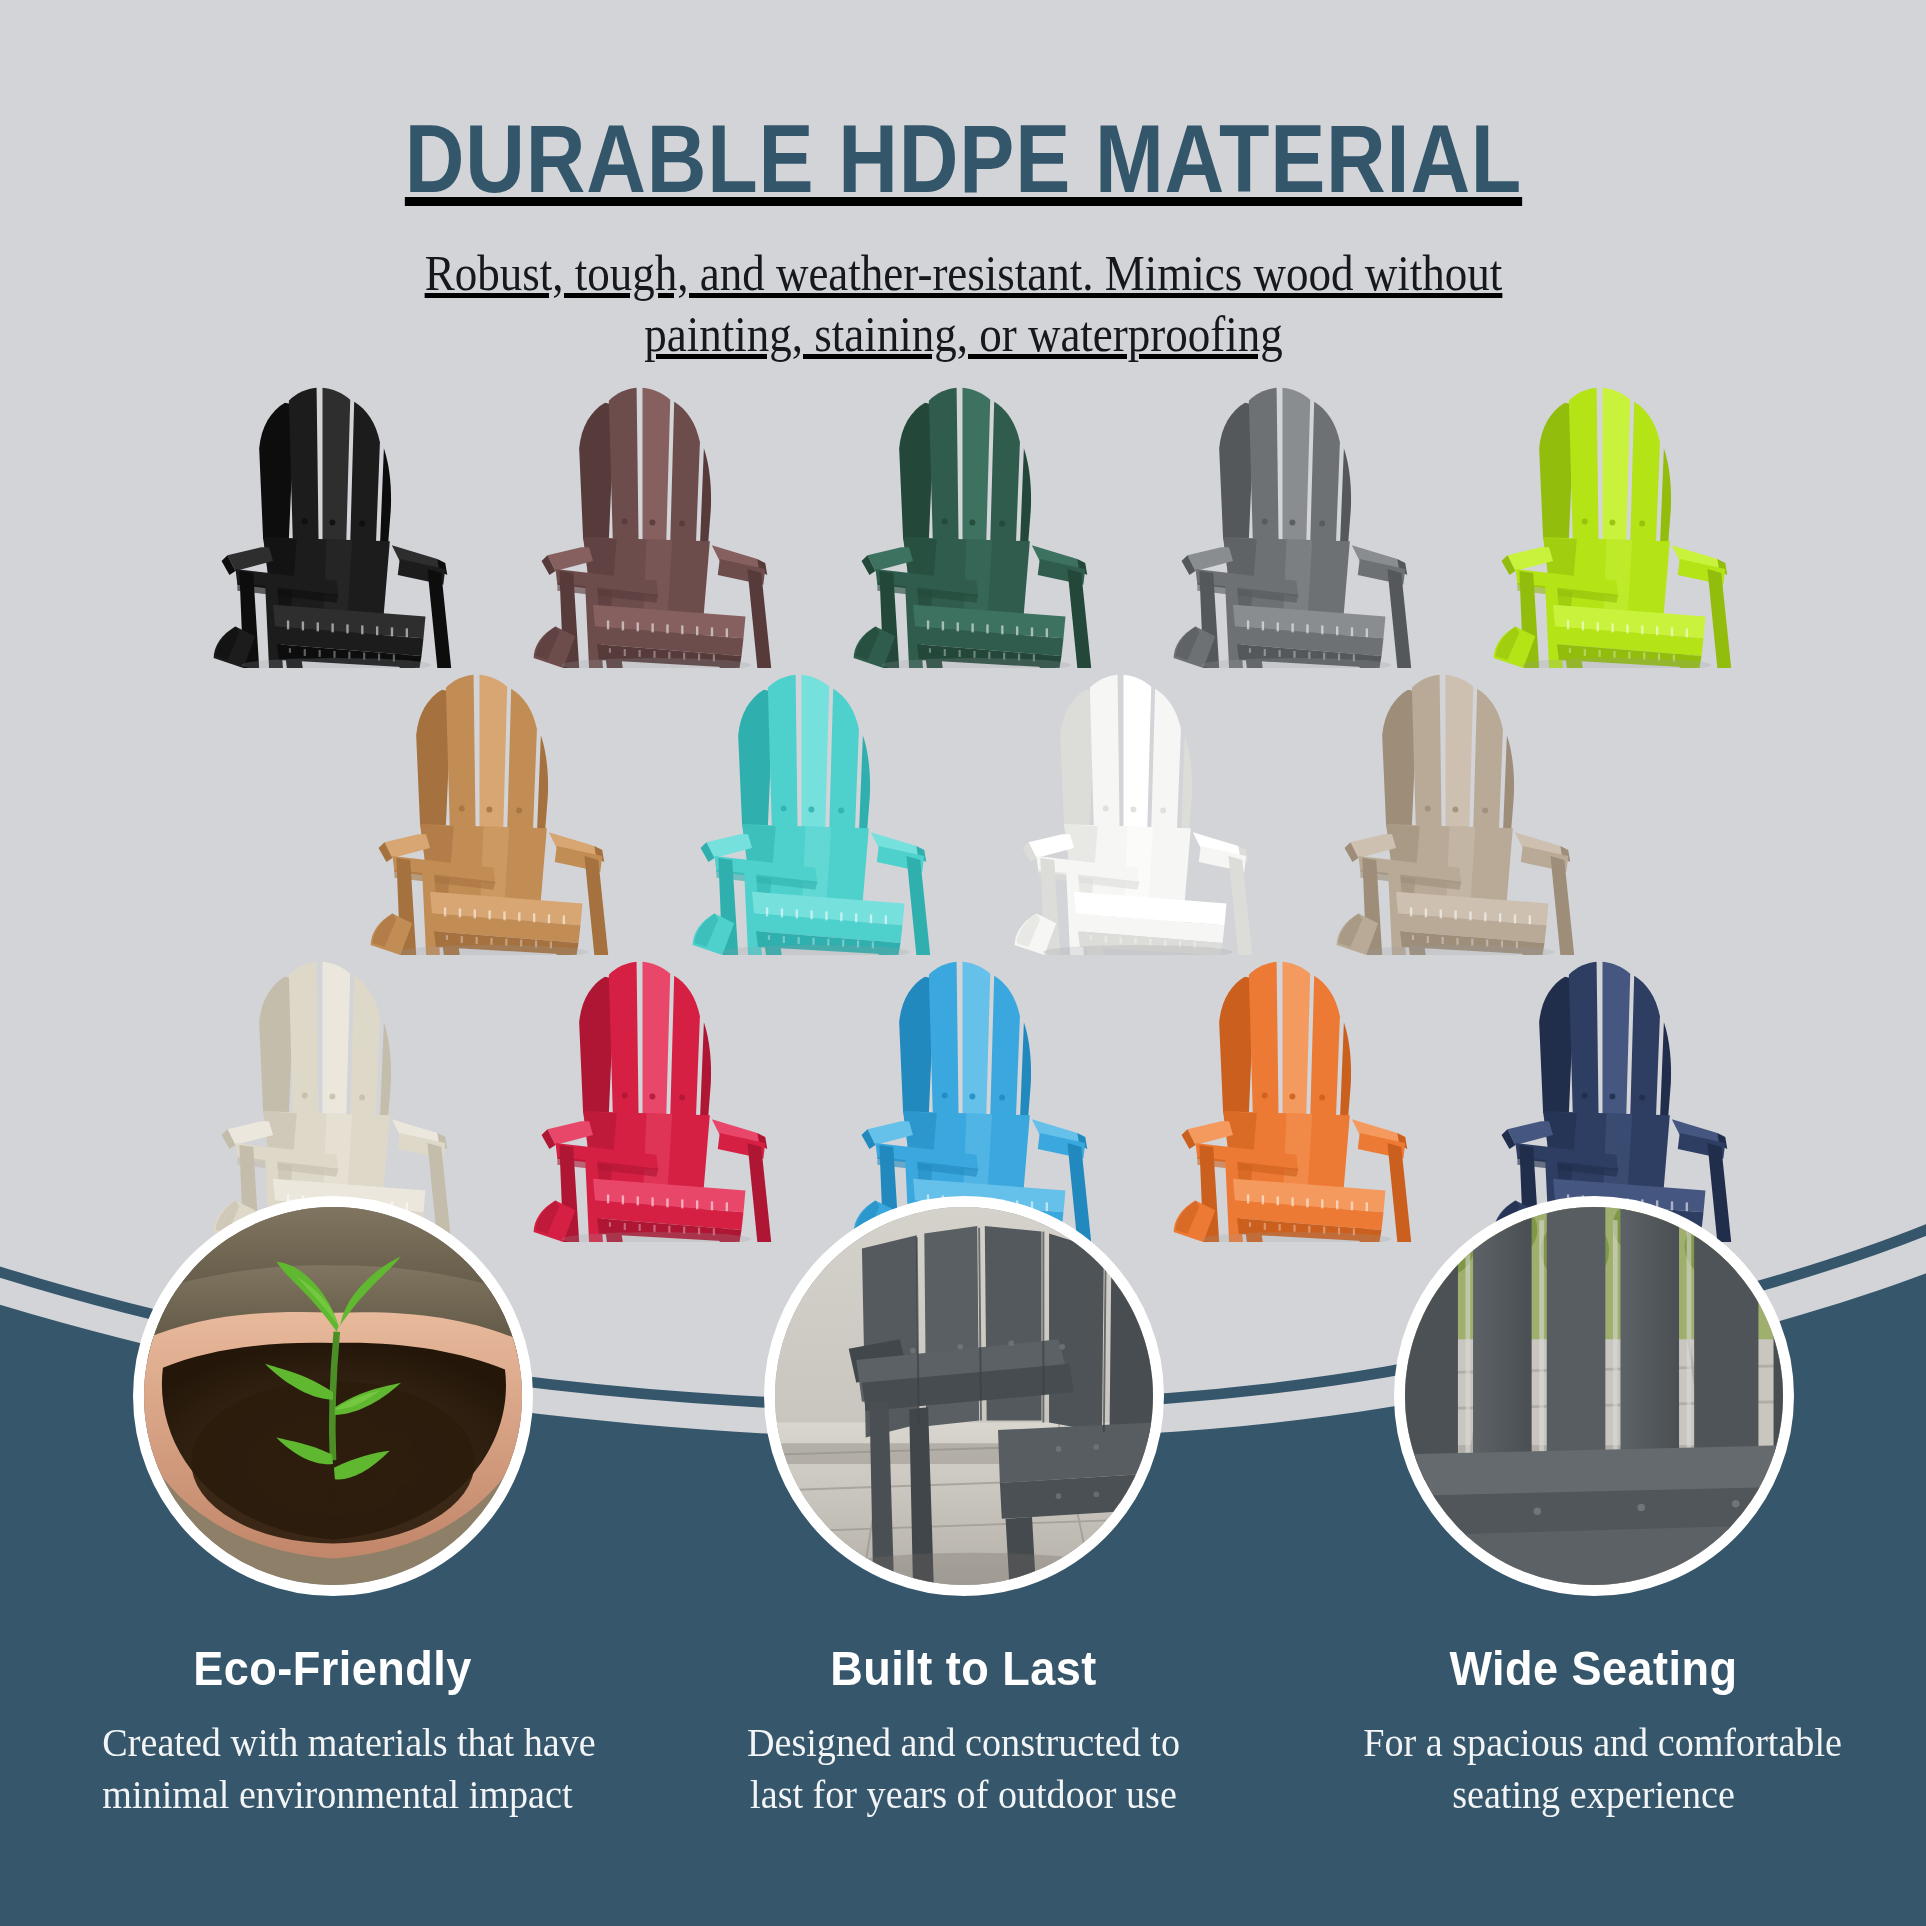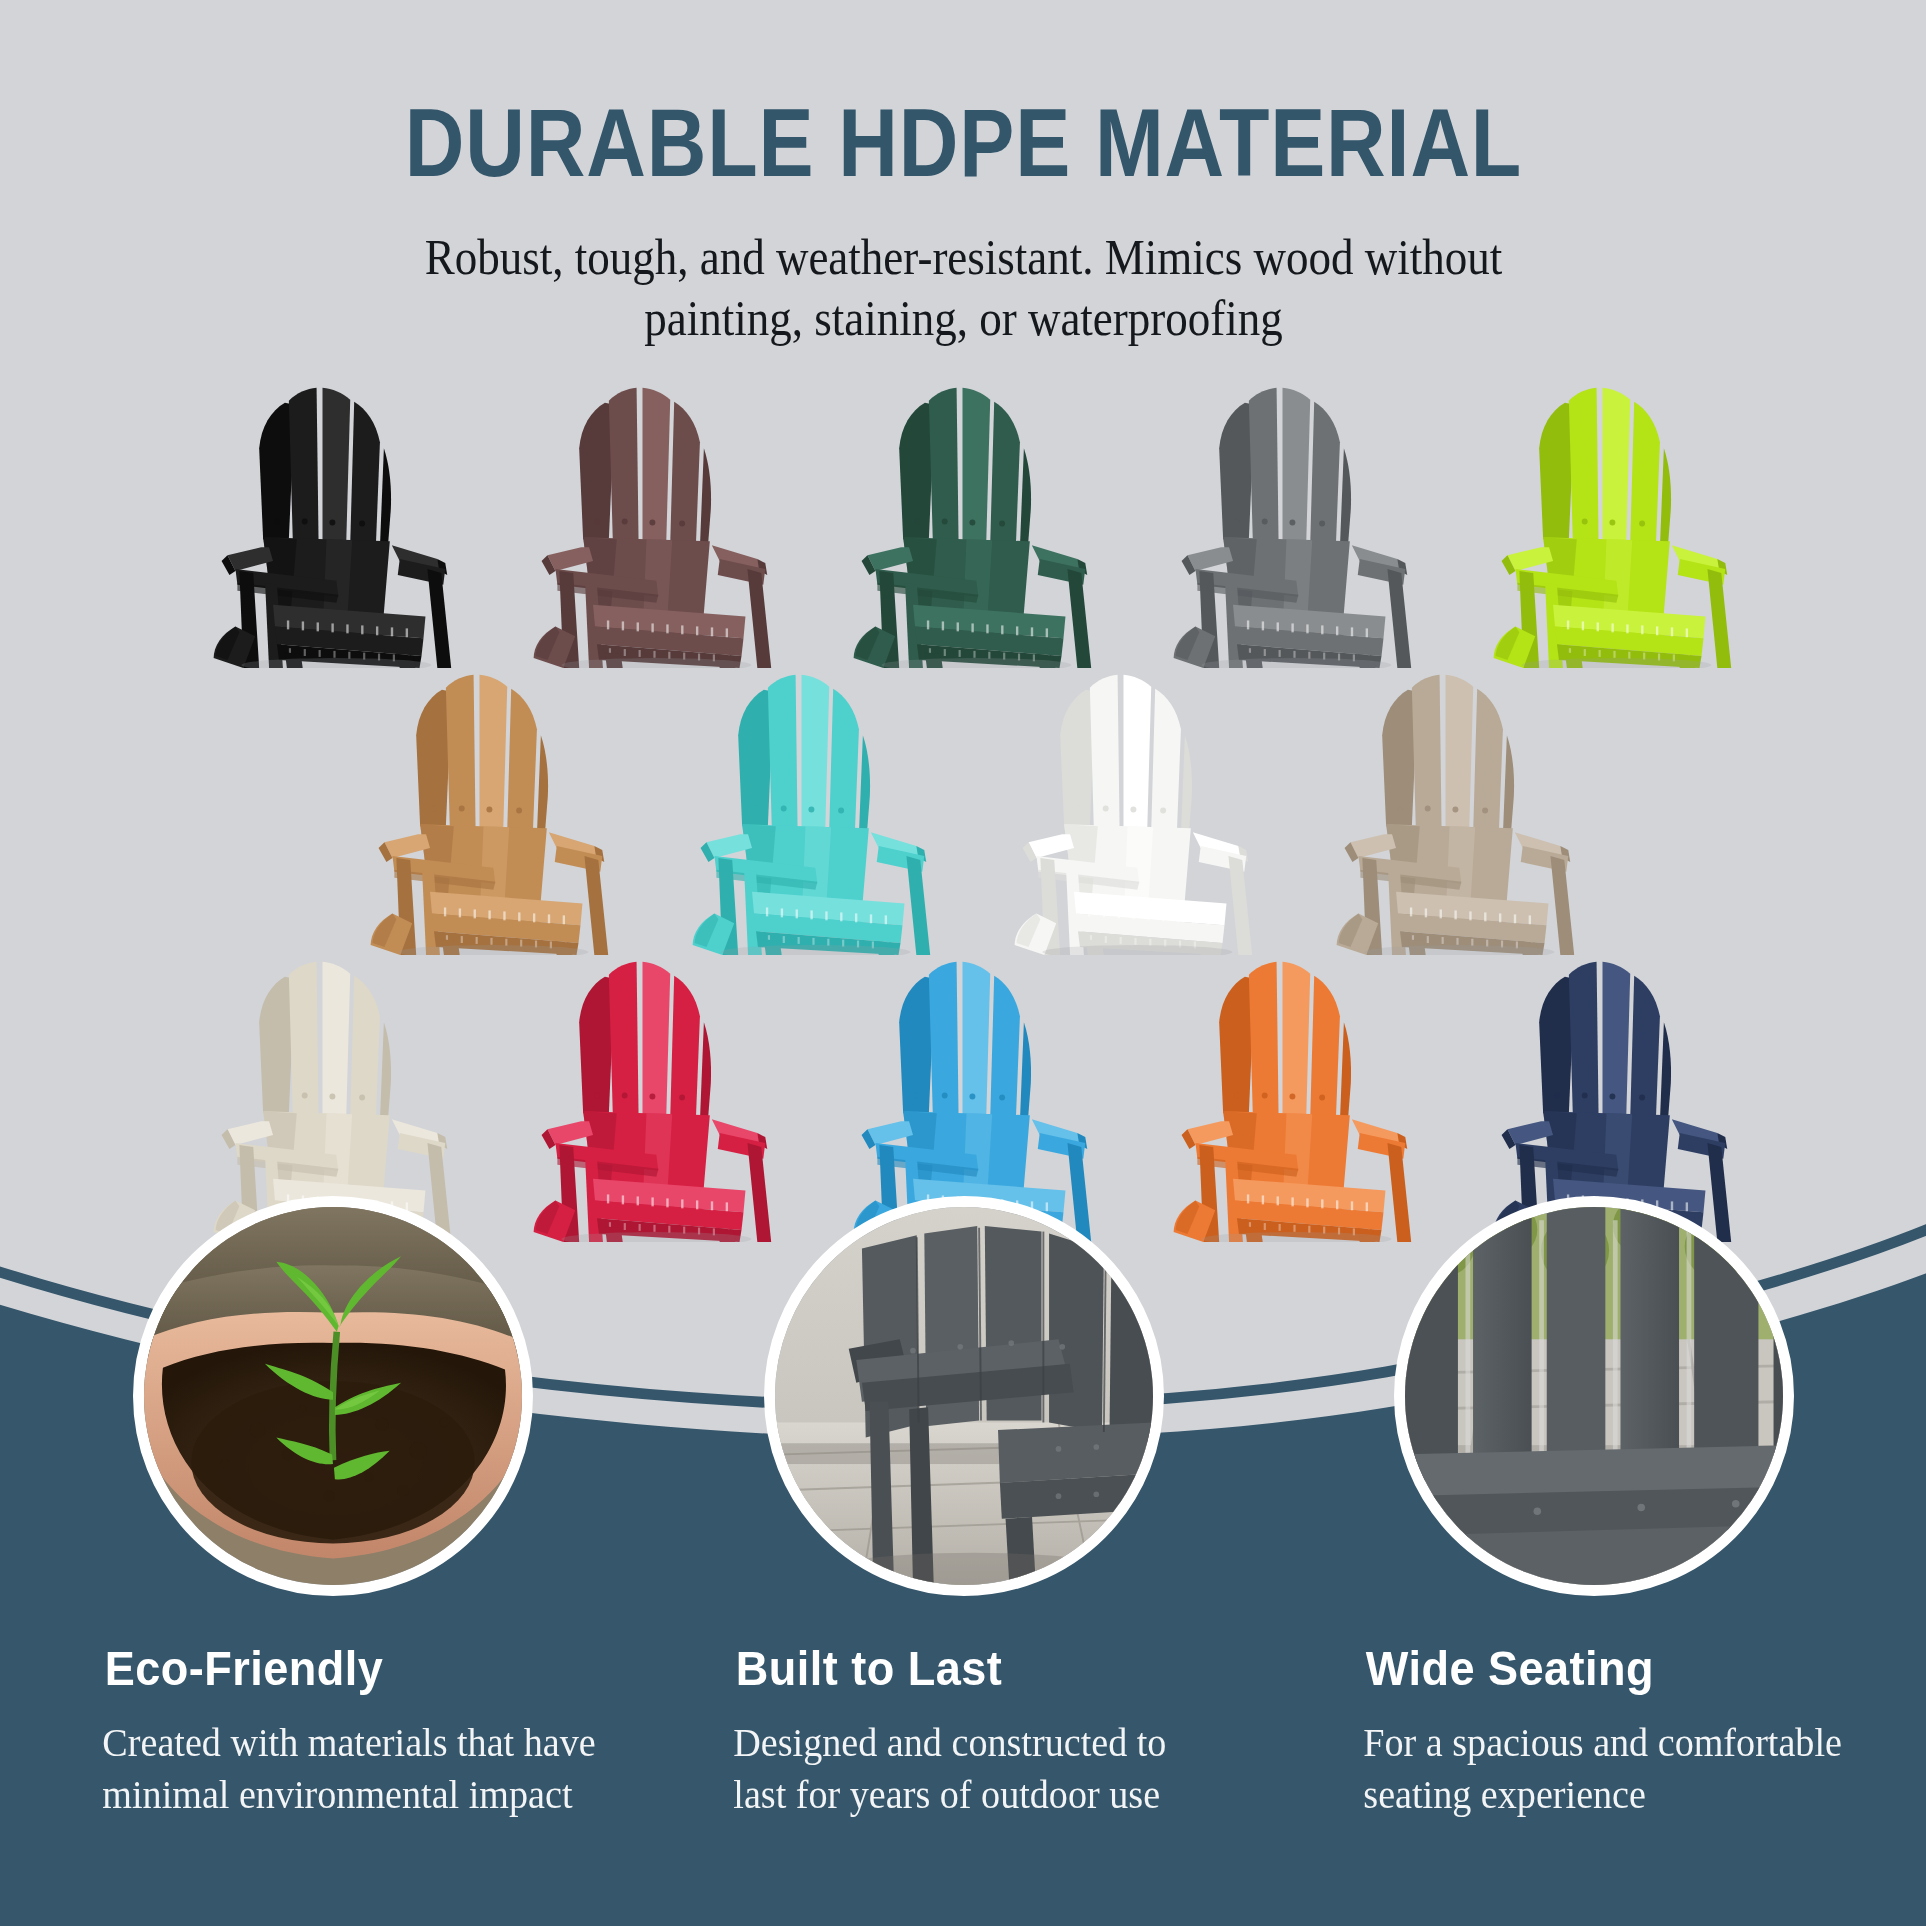--- a/index.html
+++ b/index.html
@@ -6,21 +6,21 @@
   body{
     width:1927px;height:1927px;
     font-family:"Liberation Sans",sans-serif;
     background:#d2d4d8;
     overflow:hidden;
     position:relative;
   }
   #stage{position:absolute;inset:0;width:1927px;height:1927px;overflow:hidden;background:#d2d4d8;}
 
   
-  .header{position:absolute;top:0;left:0;width:1927px;text-align:center;}
+  .header{position:absolute;top:16px;left:0;width:1927px;text-align:center;text-decoration:underline;}
   .title{
     font-family:"Liberation Sans",sans-serif;
     font-weight:bold;
     font-size:96px;
     letter-spacing:1px;
     color:#33566b;
     margin-top:95px;
     line-height:1;
     transform:scaleX(.86);
     transform-origin:center;
@@ -46,21 +46,21 @@
   .chair{width:292px;height:297px;display:block;}
   .row-b .chair{margin:0 15px;}
   .row-a .chair,.row-c .chair{margin:0 14px;}
 
   
   .wave-wrap{position:absolute;left:0;top:1178px;width:1927px;height:748px;}
   .wave-svg{position:absolute;left:0;top:0;width:1927px;height:748px;}
 
   
   .features{position:absolute;left:0;top:1196px;width:1927px;height:731px;}
-  .feature{position:absolute;width:495px;}
+  .feature{position:absolute;width:495px;text-align:center;}
   .f1{left:85px;}
   .f2{left:716px;}
   .f3{left:1346px;}
   .circle{
     position:relative;width:400px;height:400px;margin:0 auto;
     border-radius:50%;
     border:11px solid #ffffff;
     overflow:hidden;
     box-sizing:border-box;
     background:#9aa0a4;

